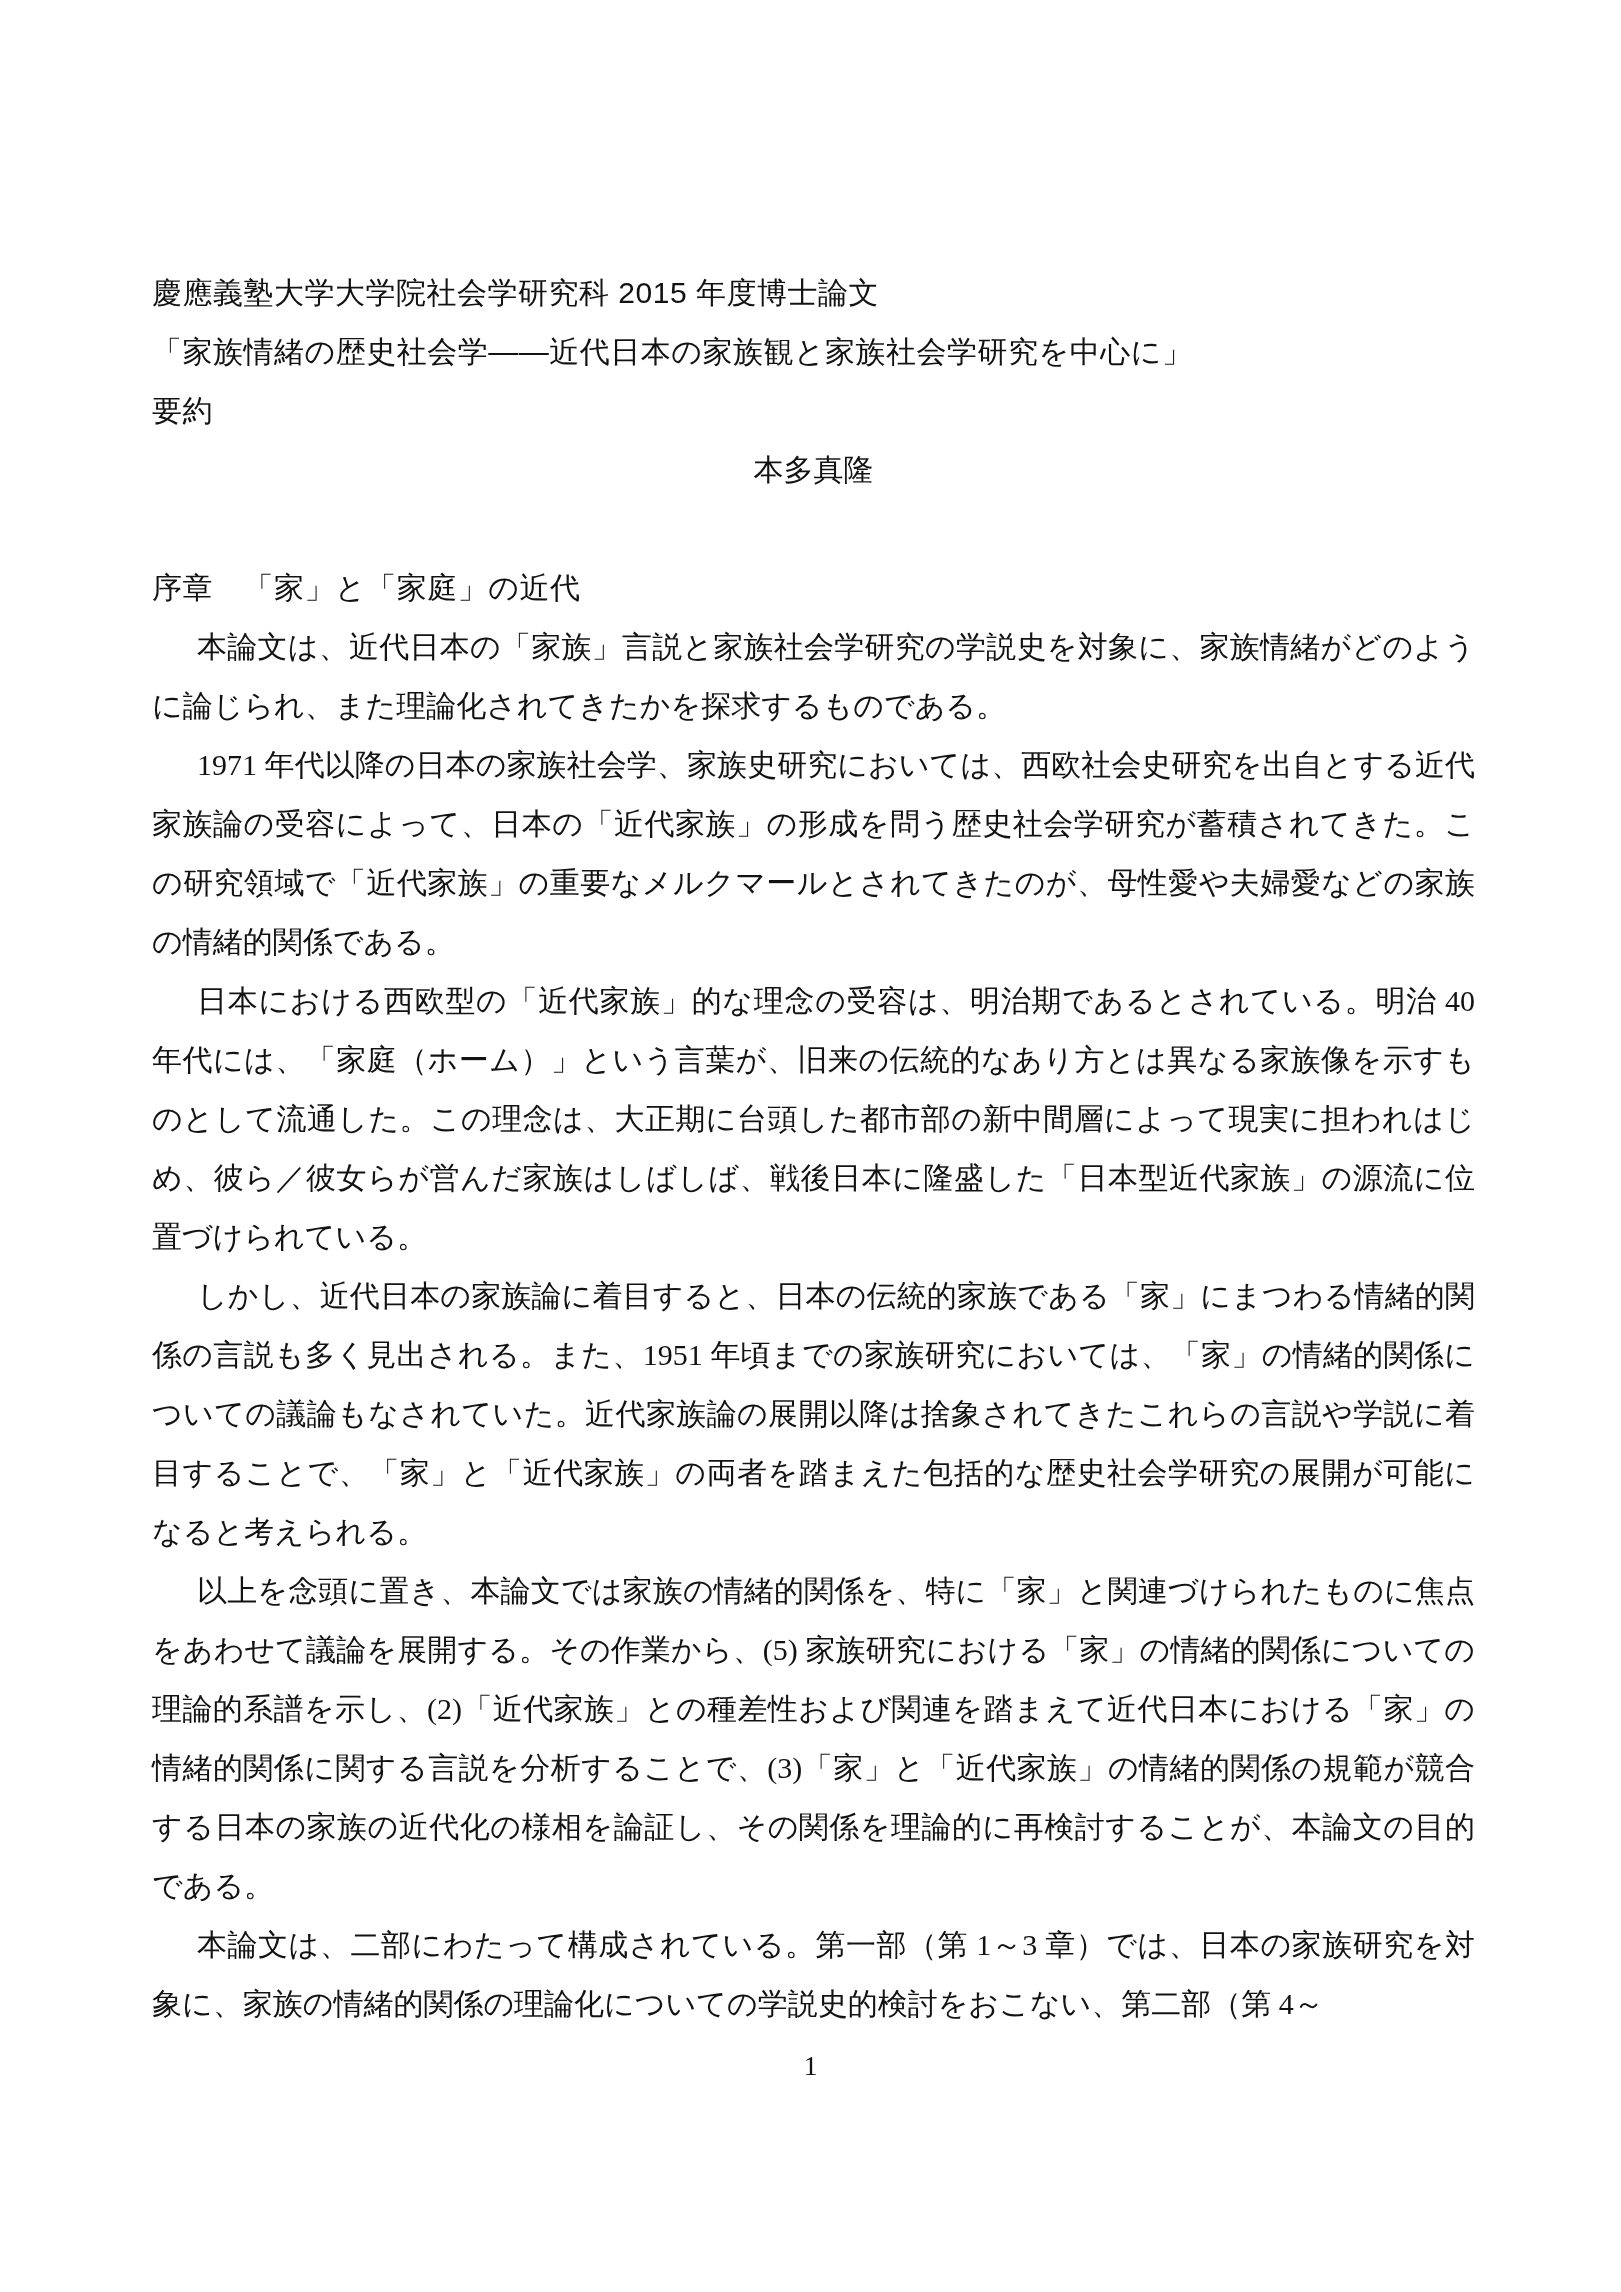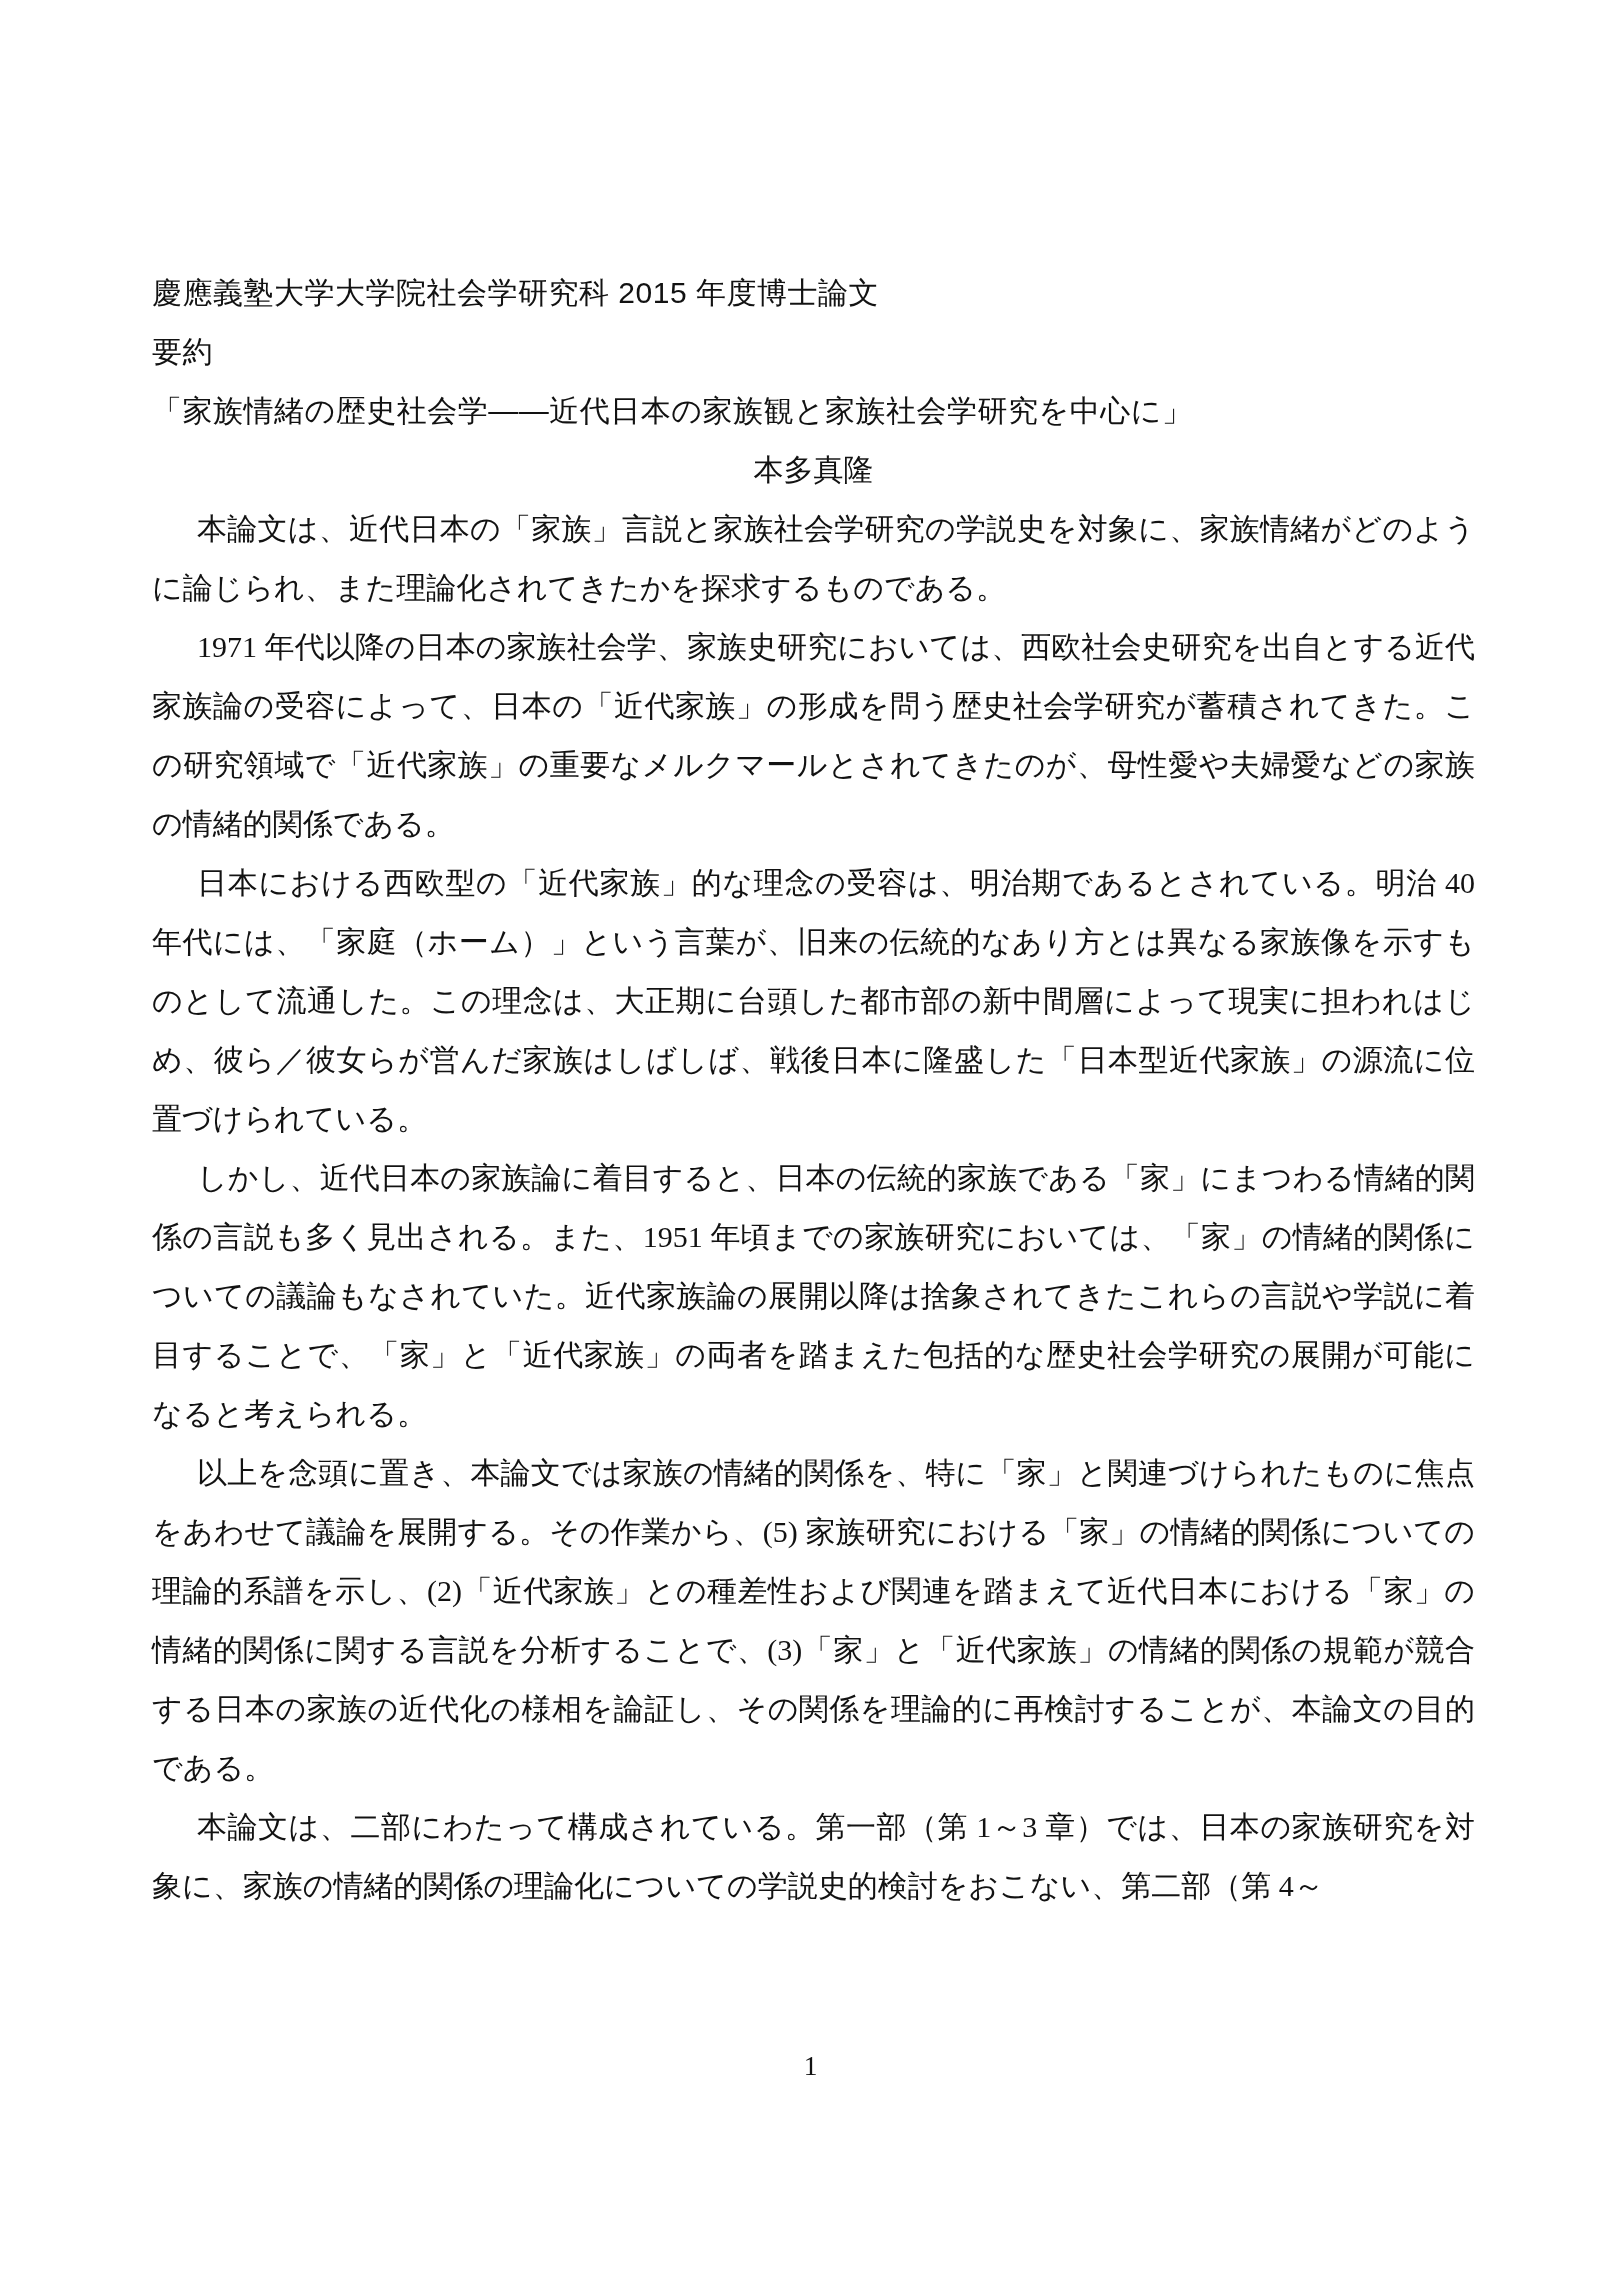--- a/index.html
+++ b/index.html
@@ -60,25 +60,26 @@
     font-family: "Liberation Serif", "DejaVu Serif", serif;
   }
 </style>
 </head>
 <body>
 
 <div class="page">
 
   <div>
     <p class="hdr">慶應義塾大学大学院社会学研究科 2015 年度博士論文</p>
+    <p class="hdr">「家族情緒の歴史社会学――近代日本の家族観と家族社会学研究を中心に」</p>
     <p class="hdr">要約</p>
-    <p class="hdr">「家族情緒の歴史社会学――近代日本の家族観と家族社会学研究を中心に」</p>
     <p class="author-line">本多真隆</p>
   </div>
 
+  <h2 class="section-heading">序章　「家」と「家庭」の近代</h2>
 
   <p class="body-para">本論文は、近代日本の「家族」言説と家族社会学研究の学説史を対象に、家族情緒がどのように論じられ、また理論化されてきたかを探求するものである。</p>
   <p class="body-para">1971 年代以降の日本の家族社会学、家族史研究においては、西欧社会史研究を出自とする近代家族論の受容によって、日本の「近代家族」の形成を問う歴史社会学研究が蓄積されてきた。この研究領域で「近代家族」の重要なメルクマールとされてきたのが、母性愛や夫婦愛などの家族の情緒的関係である。</p>
   <p class="body-para">日本における西欧型の「近代家族」的な理念の受容は、明治期であるとされている。明治 40 年代には、「家庭（ホーム）」という言葉が、旧来の伝統的なあり方とは異なる家族像を示すものとして流通した。この理念は、大正期に台頭した都市部の新中間層によって現実に担われはじめ、彼ら／彼女らが営んだ家族はしばしば、戦後日本に隆盛した「日本型近代家族」の源流に位置づけられている。</p>
   <p class="body-para">しかし、近代日本の家族論に着目すると、日本の伝統的家族である「家」にまつわる情緒的関係の言説も多く見出される。また、1951 年頃までの家族研究においては、「家」の情緒的関係についての議論もなされていた。近代家族論の展開以降は捨象されてきたこれらの言説や学説に着目することで、「家」と「近代家族」の両者を踏まえた包括的な歴史社会学研究の展開が可能になると考えられる。</p>
   <p class="body-para">以上を念頭に置き、本論文では家族の情緒的関係を、特に「家」と関連づけられたものに焦点をあわせて議論を展開する。その作業から、(5) 家族研究における「家」の情緒的関係についての理論的系譜を示し、(2)「近代家族」との種差性および関連を踏まえて近代日本における「家」の情緒的関係に関する言説を分析することで、(3)「家」と「近代家族」の情緒的関係の規範が競合する日本の家族の近代化の様相を論証し、その関係を理論的に再検討することが、本論文の目的である。</p>
   <p class="body-para">本論文は、二部にわたって構成されている。第一部（第 1～3 章）では、日本の家族研究を対象に、家族の情緒的関係の理論化についての学説史的検討をおこない、第二部（第 4～</p>
 
   <div class="page-footer">
     <span>1</span>

